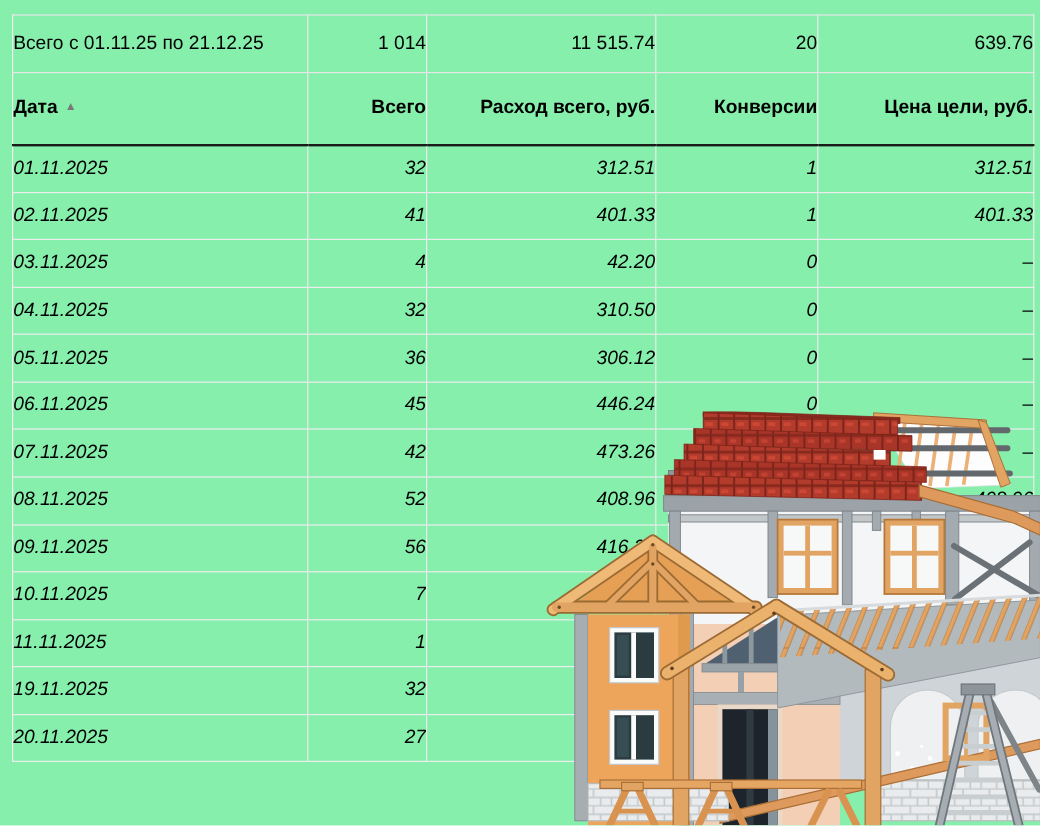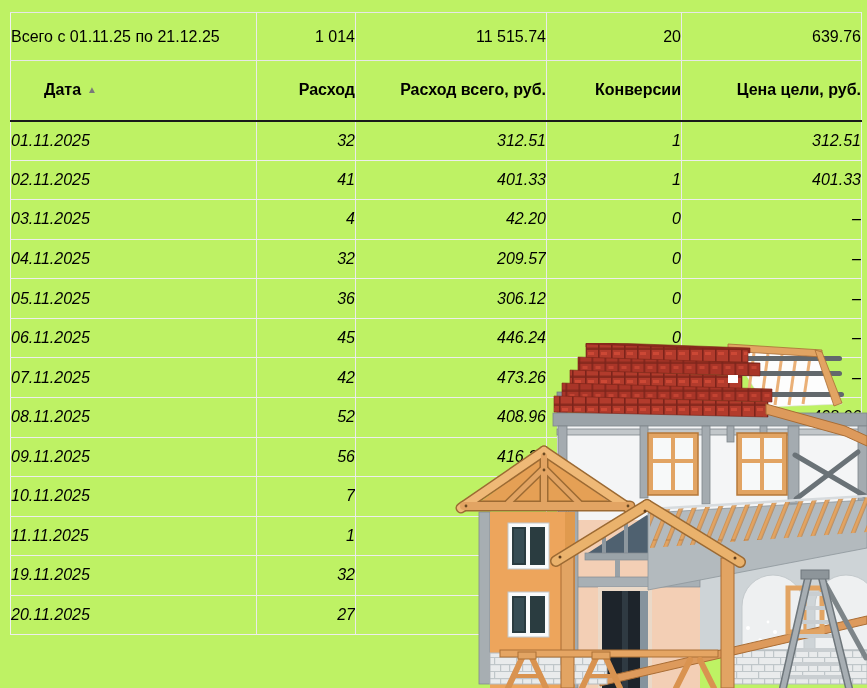--- a/index.html
+++ b/index.html
@@ -1,24 +1,24 @@
 <!DOCTYPE html>
 <html style="--roof_red: #b23b2c; --roof_red_dark: #8a2a1e; --wood_orange: #e2a463; --wood_light: #efb977; --wood_dark: #a96d35; --wall_orange: #eda55c; --steel_gray: #9ba3a8; --steel_dark: #6f777c; --brick_light: #e9ebec; --window_dark: #2a3c40; --porch_pink: #f3cfb5; --door_dark: #1d242b; --slab_gray: #b3babe; --wall_white: #f4f5f6;"><head>
 <meta charset="utf-8">
 <style>
   html,body{margin:0;padding:0;background:#fff;}
-  #screen{position:relative;width:867px;height:688px;background:#bef264;overflow:hidden;
+  #screen{position:relative;width:867px;height:688px;background:#86efac;overflow:hidden;
           font-family:"Liberation Sans",sans-serif;color:#000;}
   table.stats{position:absolute;left:10px;top:12px;width:851px;border-collapse:collapse;
               table-layout:fixed;font-size:16px;}
   table.stats td{padding:0;overflow:hidden;white-space:nowrap;}
   tr.summary{height:48px;}
   tr.summary td{border-top:1px solid #e7e7e7;border-bottom:1px solid #e7e7e7;}
   tr.head{height:60px;}
-  tr.head td{border-bottom:2px solid #1a1a1a;font-weight:bold;padding-left:33px;}
+  tr.head td{border-bottom:2px solid #1a1a1a;font-weight:bold;}
   tr.data{height:39.57px;font-style:italic;}
   tr.data td{border-bottom:1px solid #ededed;}
   td{border-right:1px solid #eaeaea;}
   td.first{border-left:1px solid #f1f1f1;}
   .c-date{text-align:left;padding-left:8px;}
   .c-date-head{text-align:left;padding-left:28px;}
   .c-sum-label{text-align:left;padding-left:10px;}
   .c-num{text-align:right;}
   .p-clicks{padding-right:13px;}
   .p-cost{padding-right:9px;margin-top:22px;}
@@ -45,21 +45,21 @@
         <td class="first c-sum-label">Всего с 01.11.25 по 21.12.25</td>
         <td class="c-num p-clicks">1 014</td>
         <td class="c-num p-cost">11 515.74</td>
         <td class="c-num p-conv">20</td>
         <td class="c-num p-goal">639.76</td>
       </tr>
       <tr class="head">
         <td class="first c-date-head">
           <span>Дата</span><span class="sort-arrow">▲</span>
         </td>
-        <td class="c-num p-clicks">Расход</td>
+        <td class="c-num p-clicks">Всего</td>
         <td class="c-num p-cost">Расход всего, руб.</td>
         <td class="c-num p-conv">Конверсии</td>
         <td class="c-num p-goal">Цена цели, руб.</td>
       </tr>
     </tbody>
     <tbody>
 
         <tr class="data">
           <td class="first c-date">01.11.2025</td>
           <td class="c-num p-clicks">32</td>
@@ -80,21 +80,21 @@
           <td class="first c-date">03.11.2025</td>
           <td class="c-num p-clicks">4</td>
           <td class="c-num p-cost">42.20</td>
           <td class="c-num p-conv">0</td>
           <td class="c-num p-goal">–</td>
         </tr>
 
         <tr class="data">
           <td class="first c-date">04.11.2025</td>
           <td class="c-num p-clicks">32</td>
-          <td class="c-num p-cost">209.57</td>
+          <td class="c-num p-cost">310.50</td>
           <td class="c-num p-conv">0</td>
           <td class="c-num p-goal">–</td>
         </tr>
 
         <tr class="data">
           <td class="first c-date">05.11.2025</td>
           <td class="c-num p-clicks">36</td>
           <td class="c-num p-cost">306.12</td>
           <td class="c-num p-conv">0</td>
           <td class="c-num p-goal">–</td>

